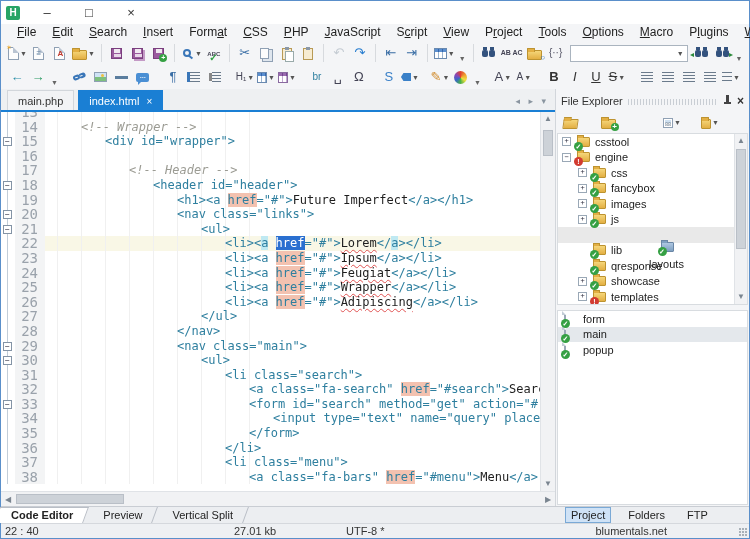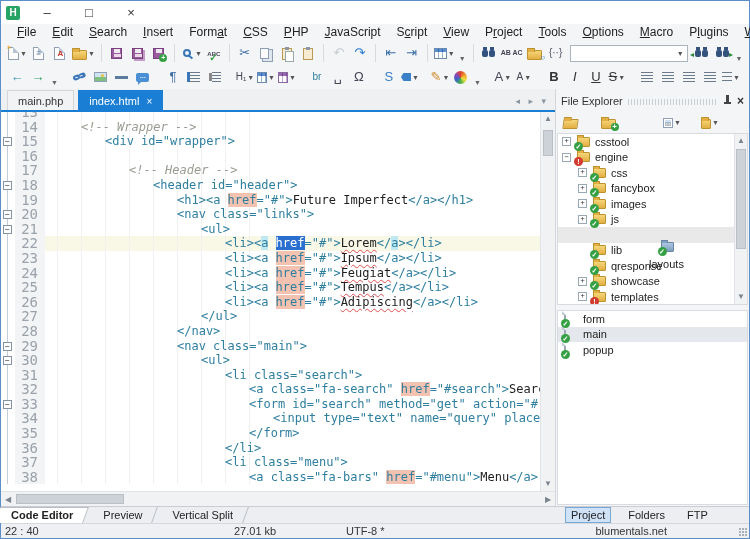--- a/index.html
+++ b/index.html
@@ -417,21 +417,21 @@
               <div class="cl"><span class="fold"><span class="fbox">−</span></span><span class="ln">15</span><span class="code"><span class="txt">		</span><span class="tag">&lt;div id="wrapper"&gt;</span></span></div>
               <div class="cl"><span class="fold"></span><span class="ln">16</span><span class="code"></span></div>
               <div class="cl"><span class="fold"></span><span class="ln">17</span><span class="code"><span class="cmt">			&lt;!-- Header --&gt;</span></span></div>
               <div class="cl"><span class="fold"><span class="fbox">−</span></span><span class="ln">18</span><span class="code"><span class="txt">				</span><span class="tag">&lt;header id="header"&gt;</span></span></div>
               <div class="cl"><span class="fold"></span><span class="ln">19</span><span class="code"><span class="txt">					</span><span class="tag">&lt;h1&gt;</span><span class="tag">&lt;a <span class="hl">href</span>="#"&gt;</span><span class="txt">Future Imperfect</span><span class="tag">&lt;/a&gt;</span><span class="tag">&lt;/h1&gt;</span></span></div>
               <div class="cl"><span class="fold"><span class="fbox">−</span></span><span class="ln">20</span><span class="code"><span class="txt">					</span><span class="tag">&lt;nav class="links"&gt;</span></span></div>
               <div class="cl"><span class="fold"><span class="fbox">−</span></span><span class="ln">21</span><span class="code"><span class="txt">						</span><span class="tag">&lt;ul&gt;</span></span></div>
               <div class="cl cur"><span class="fold"></span><span class="ln">22</span><span class="code"><span class="txt">							</span><span class="tag">&lt;li&gt;</span><span class="tag">&lt;<span class="tm">a</span> <span class="sel">href</span>="#"&gt;</span><span class="txt"><span class="sp">Lorem</span></span><span class="tag">&lt;/<span class="tm">a</span>&gt;</span><span class="tag">&lt;/li&gt;</span></span></div>
               <div class="cl"><span class="fold"></span><span class="ln">23</span><span class="code"><span class="txt">							</span><span class="tag">&lt;li&gt;</span><span class="tag">&lt;a <span class="hl">href</span>="#"&gt;</span><span class="txt"><span class="sp">Ipsum</span></span><span class="tag">&lt;/a&gt;</span><span class="tag">&lt;/li&gt;</span></span></div>
               <div class="cl"><span class="fold"></span><span class="ln">24</span><span class="code"><span class="txt">							</span><span class="tag">&lt;li&gt;</span><span class="tag">&lt;a <span class="hl">href</span>="#"&gt;</span><span class="txt"><span class="sp">Feugiat</span></span><span class="tag">&lt;/a&gt;</span><span class="tag">&lt;/li&gt;</span></span></div>
-              <div class="cl"><span class="fold"></span><span class="ln">25</span><span class="code"><span class="txt">							</span><span class="tag">&lt;li&gt;</span><span class="tag">&lt;a <span class="hl">href</span>="#"&gt;</span><span class="txt"><span class="sp">Tempus</span></span><span class="tag">&lt;/a&gt;</span><span class="tag">&lt;/li&gt;</span></span></div>
+              <div class="cl"><span class="fold"></span><span class="ln">25</span><span class="code"><span class="txt">							</span><span class="tag">&lt;li&gt;</span><span class="tag">&lt;a <span class="hl">href</span>="#"&gt;</span><span class="txt"><span class="sp">Wrapper</span></span><span class="tag">&lt;/a&gt;</span><span class="tag">&lt;/li&gt;</span></span></div>
               <div class="cl"><span class="fold"></span><span class="ln">26</span><span class="code"><span class="txt">							</span><span class="tag">&lt;li&gt;</span><span class="tag">&lt;a <span class="hl">href</span>="#"&gt;</span><span class="txt"><span class="sp">Adipiscing</span></span><span class="tag">&lt;/a&gt;</span><span class="tag">&lt;/li&gt;</span></span></div>
               <div class="cl"><span class="fold"></span><span class="ln">27</span><span class="code"><span class="txt">						</span><span class="tag">&lt;/ul&gt;</span></span></div>
               <div class="cl"><span class="fold"></span><span class="ln">28</span><span class="code"><span class="txt">					</span><span class="tag">&lt;/nav&gt;</span></span></div>
               <div class="cl"><span class="fold"><span class="fbox">−</span></span><span class="ln">29</span><span class="code"><span class="txt">					</span><span class="tag">&lt;nav class="main"&gt;</span></span></div>
               <div class="cl"><span class="fold"><span class="fbox">−</span></span><span class="ln">30</span><span class="code"><span class="txt">						</span><span class="tag">&lt;ul&gt;</span></span></div>
               <div class="cl"><span class="fold"></span><span class="ln">31</span><span class="code"><span class="txt">							</span><span class="tag">&lt;li class="search"&gt;</span></span></div>
               <div class="cl"><span class="fold"></span><span class="ln">32</span><span class="code"><span class="txt">								</span><span class="tag">&lt;a class="fa-search" <span class="hl">href</span>="#search"&gt;</span><span class="txt">Search</span></span></div>
               <div class="cl"><span class="fold"><span class="fbox">−</span></span><span class="ln">33</span><span class="code"><span class="txt">								</span><span class="tag">&lt;form id="search" method="get" action="#"&gt;</span></span></div>
               <div class="cl"><span class="fold"></span><span class="ln">34</span><span class="code"><span class="txt">									</span><span class="tag">&lt;input type="text" name="query" placehold</span></span></div>
               <div class="cl"><span class="fold"></span><span class="ln">35</span><span class="code"><span class="txt">								</span><span class="tag">&lt;/form&gt;</span></span></div>

